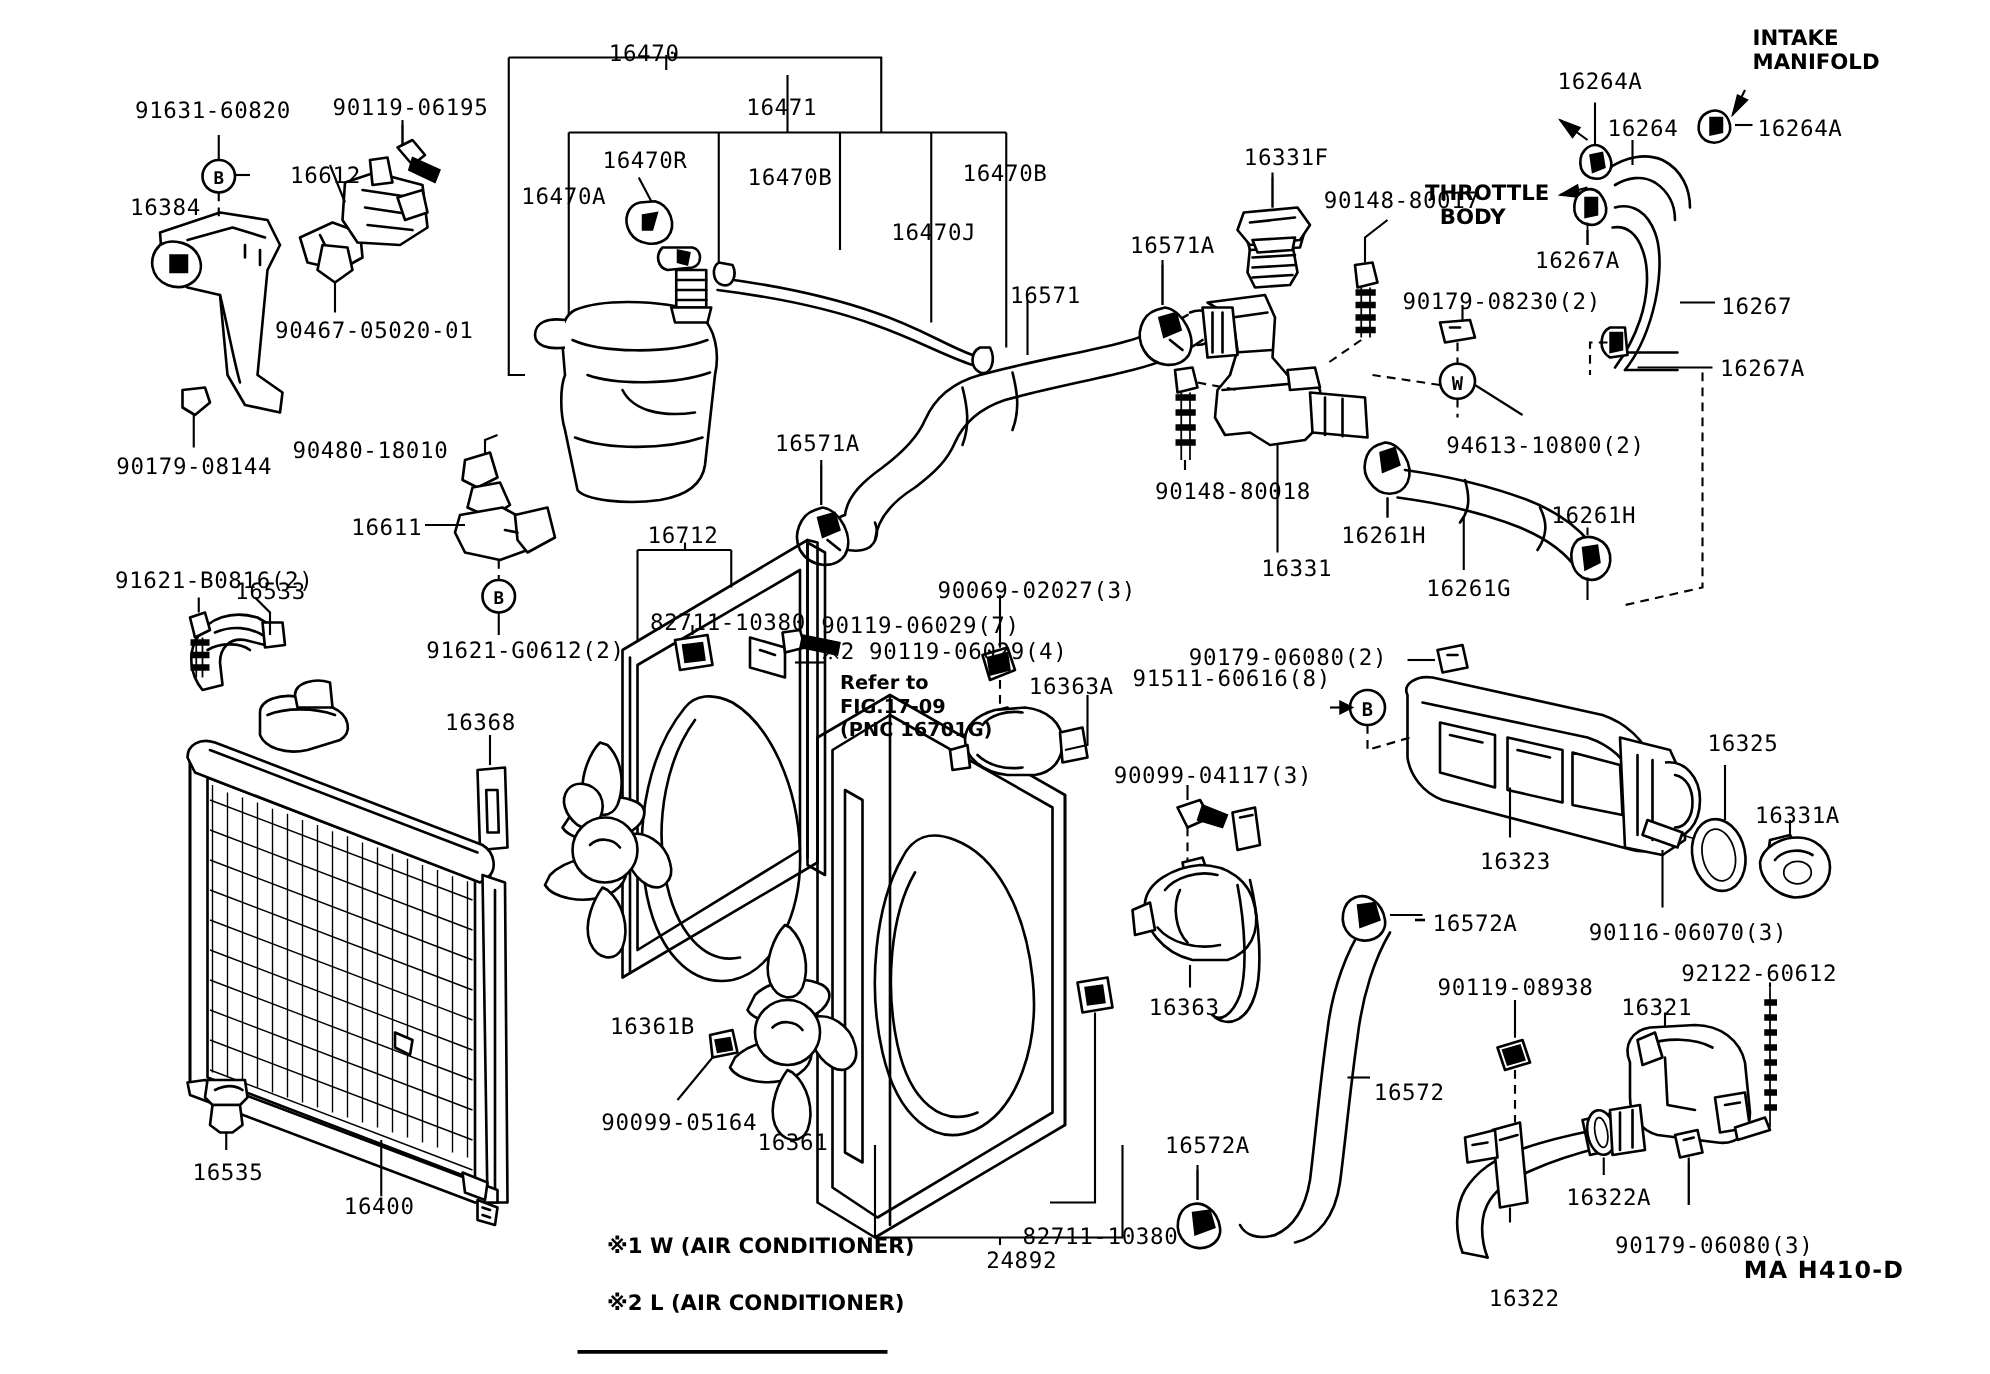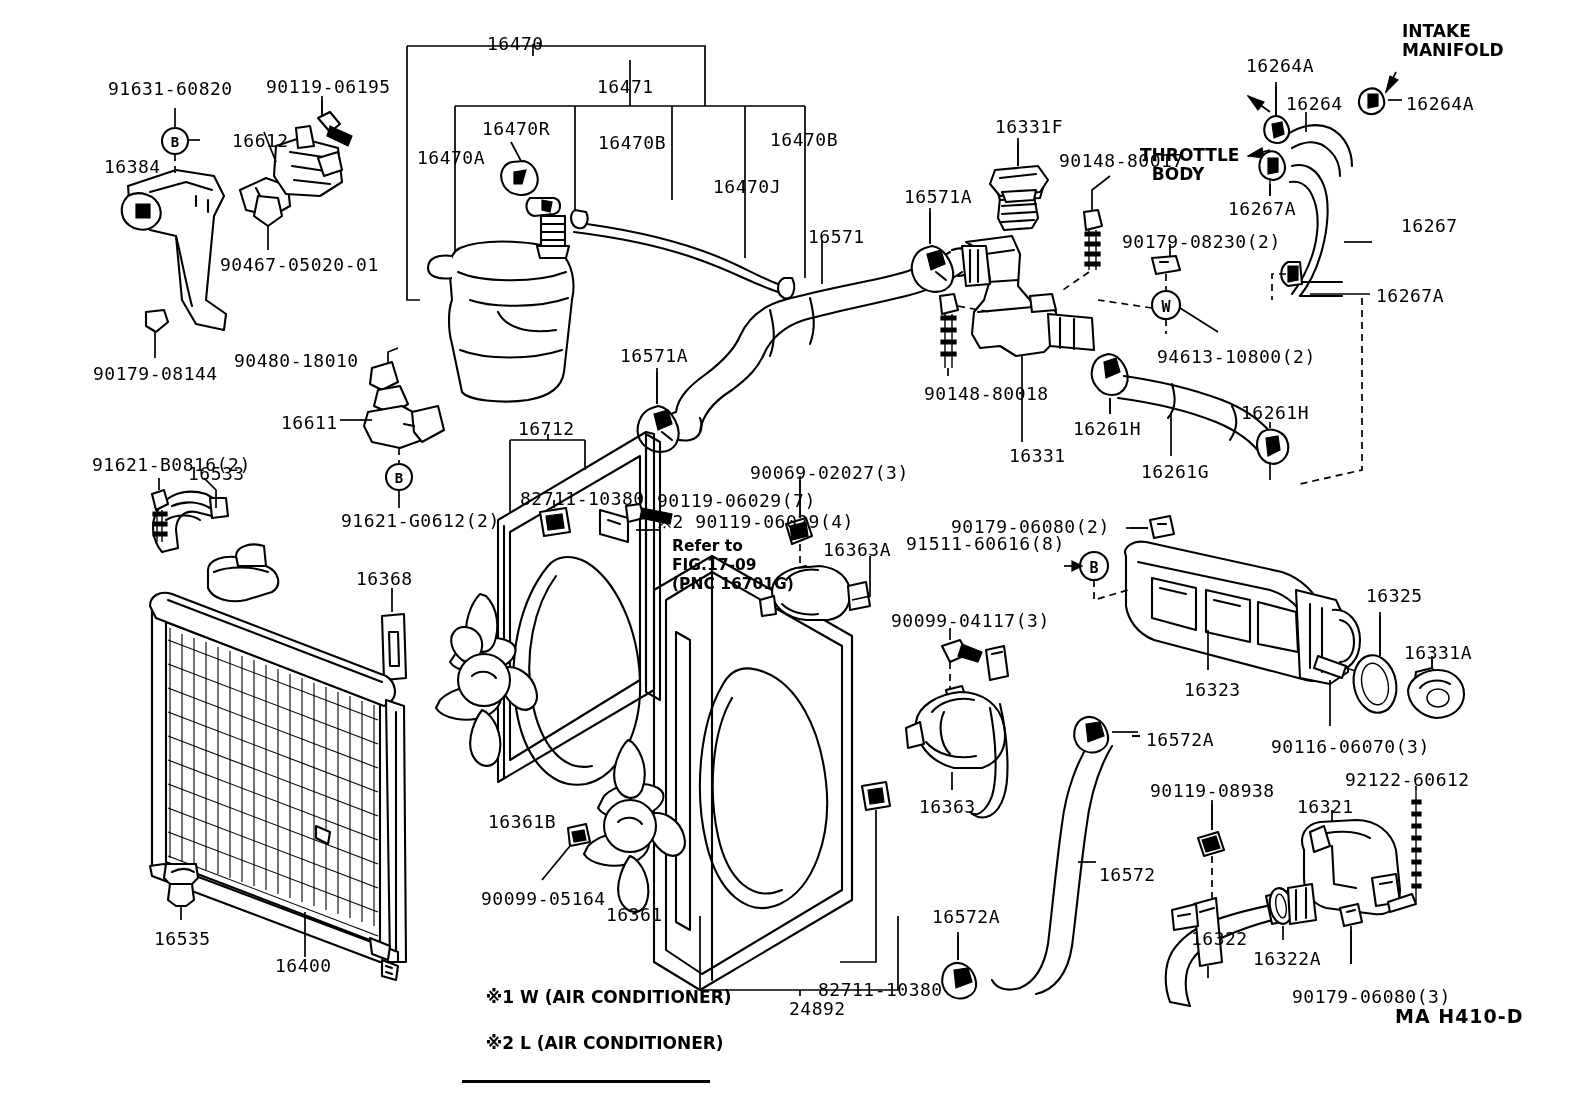--- a/index.html
+++ b/index.html
@@ -678,39 +678,39 @@
   <div class="lbl" style="left:924px;top:385px;">90148-80018</div>
   <div class="lbl" style="left:1009px;top:447px;">16331</div>
   <div class="lbl" style="left:1073px;top:420px;">16261H</div>
   <div class="lbl" style="left:1241px;top:404px;">16261H</div>
   <div class="lbl" style="left:1141px;top:463px;">16261G</div>
 
   <div class="lbl" style="left:1246px;top:57px;">16264A</div>
   <div class="lbl" style="left:1286px;top:95px;">16264</div>
   <div class="lbl" style="left:1406px;top:95px;">16264A</div>
   <div class="lbl" style="left:1228px;top:200px;">16267A</div>
-  <div class="lbl" style="left:1377px;top:217px;margin-left:24px;">16267</div>
+  <div class="lbl" style="left:1377px;top:237px;">16267</div>
   <div class="lbl" style="left:1376px;top:287px;">16267A</div>
 
   <div class="lbl" style="left:951px;top:518px;">90179-06080(2)</div>
   <div class="lbl" style="left:906px;top:535px;">91511-60616(8)</div>
   <div class="lbl" style="left:891px;top:612px;">90099-04117(3)</div>
   <div class="lbl" style="left:1184px;top:681px;">16323</div>
   <div class="lbl" style="left:1366px;top:587px;">16325</div>
   <div class="lbl" style="left:1404px;top:644px;">16331A</div>
   <div class="lbl" style="left:1271px;top:738px;">90116-06070(3)</div>
   <div class="lbl" style="left:919px;top:798px;">16363</div>
   <div class="lbl" style="left:1146px;top:731px;">16572A</div>
   <div class="lbl" style="left:1099px;top:866px;">16572</div>
   <div class="lbl" style="left:932px;top:908px;">16572A</div>
   <div class="lbl" style="left:1150px;top:782px;">90119-08938</div>
   <div class="lbl" style="left:1297px;top:798px;">16321</div>
   <div class="lbl" style="left:1345px;top:771px;">92122-60612</div>
   <div class="lbl" style="left:1253px;top:950px;">16322A</div>
-  <div class="lbl" style="left:1191px;top:930px;text-align:center;">16322</div>
+  <div class="lbl" style="left:1191px;top:1031px;text-align:center;">16322</div>
   <div class="lbl" style="left:1292px;top:976px;margin-top:12px;">90179-06080(3)</div>
 
   <div class="refnote" style="left:672px;top:537px;">Refer to
 FIG.17-09
 (PNC 16701G)</div>
 
   <div class="legend" style="left:462px;top:963px;">
     <span>※1 W (AIR CONDITIONER)</span><br>
     <span>※2 L (AIR CONDITIONER)</span>
     <span class="ul"></span>

